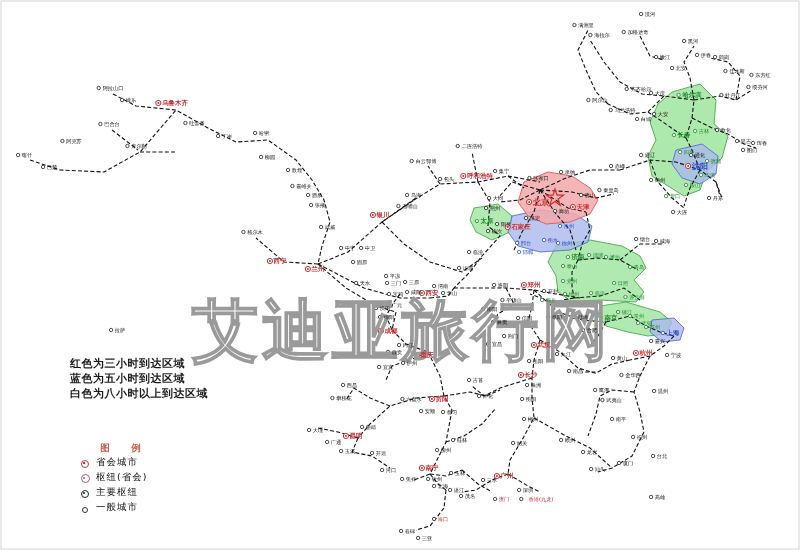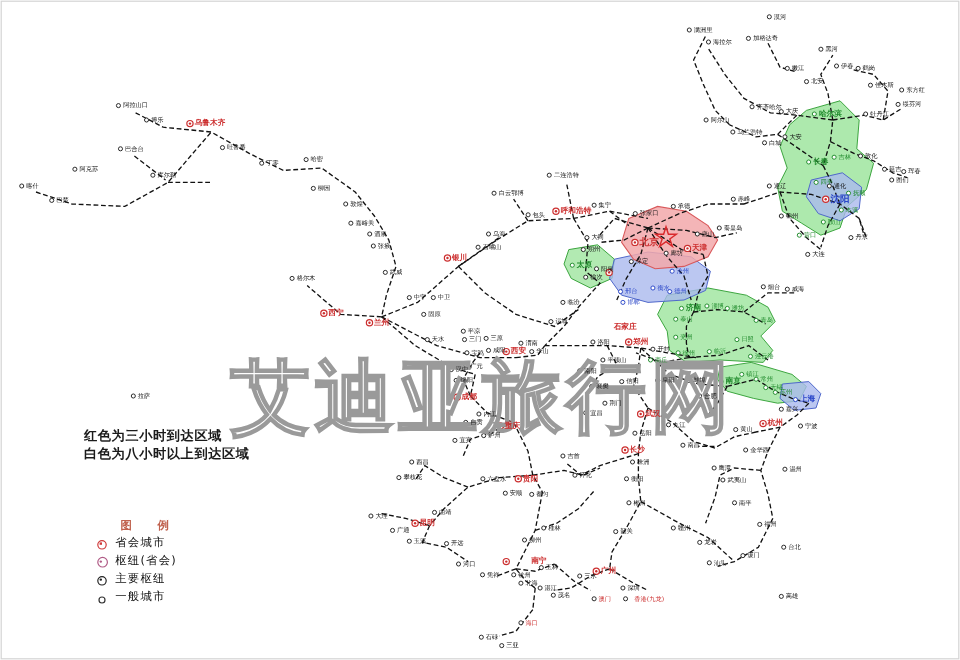--- a/index.html
+++ b/index.html
@@ -10,21 +10,21 @@
   .title{position:absolute;left:0;top:28px;width:800px;text-align:center;
          font-size:15px;font-weight:bold;color:#d0492c;letter-spacing:2px;
          font-family:"DejaVu Sans","Liberation Sans",sans-serif;}
 
   .zone-legend{position:absolute;left:70px;top:356px;width:210px;}
   .zone-legend div{font-size:11px;color:#1b1b1b;line-height:15px;font-weight:bold;
                    letter-spacing:.5px;white-space:nowrap;}
 
   .legendbox{position:absolute;left:58px;top:432px;width:122px;height:78px;}
   .legendbox .lg-title{font-size:9.5px;color:#c0624f;letter-spacing:9px;
-                       text-align:center;font-weight:bold;margin-left:12px;}
+                       text-align:center;font-weight:bold;margin-left:12px;margin-top:10px;}
   .lg-row{display:flex;align-items:center;height:15px;margin-left:20px;}
   .lg-sym{width:14px;text-align:center;flex:0 0 14px;}
   .lg-txt{font-size:9.5px;color:#141414;letter-spacing:1px;margin-left:4px;}
 
   .sym{display:inline-block;border-radius:50%;}
   .s-cap{width:6px;height:6px;border:1.3px solid #cf3a3a;background:#fff;position:relative;}
   .s-cap::after{content:"";position:absolute;left:1.4px;top:1.4px;width:1.6px;height:1.6px;background:#cf3a3a;}
   .s-hub{width:7px;height:7px;border:1.3px solid #b05b86;background:#fff;position:relative;}
   .s-hub::after{content:"";position:absolute;left:1.6px;top:1.6px;width:2.2px;height:2.2px;border-radius:50%;background:#b05b86;}
   .s-mj{width:6px;height:6px;border:1.3px solid #222;background:#fff;position:relative;}
@@ -784,20 +784,21 @@
         </g>
         <polygon points="555.0,189.0 557.0,195.2 563.6,195.2 558.2,199.1 560.3,205.3 555.0,201.4 549.7,205.3 551.8,199.1 546.4,195.2 553.0,195.2" fill="none" stroke="#d9292c" stroke-width="1.2"></polygon>
       </g>
   </svg>
 
 
   <div class="watermark">艾迪亚旅行网</div>
 
   <div class="zone-legend" id="zone-legend">
       <div>红色为三小时到达区域</div>
+      <div>蓝色为五小时到达区域</div>
       <div>白色为八小时以上到达区域</div>
     </div>
 
   <div class="legendbox">
     <div class="lg-title">图  例</div>
     <div id="legend-items">
         <div class="lg-row">
           <span class="lg-sym"><span class="sym s-cap"></span></span>
           <span class="lg-txt">省会城市</span>
         </div>
@@ -865,21 +866,21 @@
       <div class="citylabel c-black" style="left: 497px; top: 231px;">榆次</div>
       <div class="citylabel c-black" style="left: 478px; top: 252px;">临汾</div>
       <div class="citylabel c-black" style="left: 468px; top: 268px;">运城</div>
       <div class="citylabel c-black" style="left: 541px; top: 178px;">张家口</div>
       <div class="citylabel c-red big" style="left: 541px; top: 202px;">北京</div>
       <div class="citylabel c-red mid" style="left: 583px; top: 207px;">天津</div>
       <div class="citylabel c-black" style="left: 564px; top: 211px;">廊坊</div>
       <div class="citylabel c-black" style="left: 590px; top: 195px;">唐山</div>
       <div class="citylabel c-black" style="left: 611px; top: 190px;">秦皇岛</div>
       <div class="citylabel c-black" style="left: 570px; top: 172px;">承德</div>
-      <div class="citylabel c-red mid" style="left: 521px; top: 227px; margin-top: 46px;">石家庄</div>
+      <div class="citylabel c-red mid" style="left: 521px; top: 227px;">石家庄</div>
       <div class="citylabel c-black" style="left: 535px; top: 218px;">保定</div>
       <div class="citylabel c-blue" style="left: 569px; top: 226px;">沧州</div>
       <div class="citylabel c-blue" style="left: 567px; top: 243px;">德州</div>
       <div class="citylabel c-blue" style="left: 553px; top: 240px;">衡水</div>
       <div class="citylabel c-blue" style="left: 528px; top: 252px;">邯郸</div>
       <div class="citylabel c-blue" style="left: 526px; top: 243px;">邢台</div>
       <div class="citylabel c-green mid" style="left: 578px; top: 257px;">济南</div>
       <div class="citylabel c-green" style="left: 598px; top: 255px;">淄博</div>
       <div class="citylabel c-green" style="left: 615px; top: 257px;">潍坊</div>
       <div class="citylabel c-green" style="left: 639px; top: 267px;">青岛</div>
@@ -948,21 +949,21 @@
       <div class="citylabel c-black" style="left: 414px; top: 399px;">六盘水</div>
       <div class="citylabel c-black" style="left: 430px; top: 411px;">安顺</div>
       <div class="citylabel c-black" style="left: 452px; top: 412px;">都匀</div>
       <div class="citylabel c-red mid" style="left: 356px; top: 436px;">昆明</div>
       <div class="citylabel c-black" style="left: 371px; top: 427px;">曲靖</div>
       <div class="citylabel c-black" style="left: 318px; top: 430px;">大理</div>
       <div class="citylabel c-black" style="left: 350px; top: 451px;">玉溪</div>
       <div class="citylabel c-black" style="left: 336px; top: 442px;">广通</div>
       <div class="citylabel c-black" style="left: 381px; top: 453px;">开远</div>
       <div class="citylabel c-black" style="left: 391px; top: 470px;">河口</div>
-      <div class="citylabel c-red mid" style="left: 432px; top: 468px; margin-left: 17px;">南宁</div>
+      <div class="citylabel c-red mid" style="left: 432px; top: 468px;">南宁</div>
       <div class="citylabel c-black" style="left: 446px; top: 450px;">柳州</div>
       <div class="citylabel c-black" style="left: 462px; top: 440px;">桂林</div>
       <div class="citylabel c-black" style="left: 460px; top: 473px;">玉林</div>
       <div class="citylabel c-black" style="left: 443px; top: 486px;">北海</div>
       <div class="citylabel c-black" style="left: 437px; top: 479px;">钦州</div>
       <div class="citylabel c-black" style="left: 411px; top: 479px;">凭祥</div>
       <div class="citylabel c-black" style="left: 459px; top: 490px;">湛江</div>
       <div class="citylabel c-black" style="left: 470px; top: 496px;">茂名</div>
       <div class="citylabel c-red" style="left: 443px; top: 519px;">海口</div>
       <div class="citylabel c-black" style="left: 427px; top: 538px;">三亚</div>

